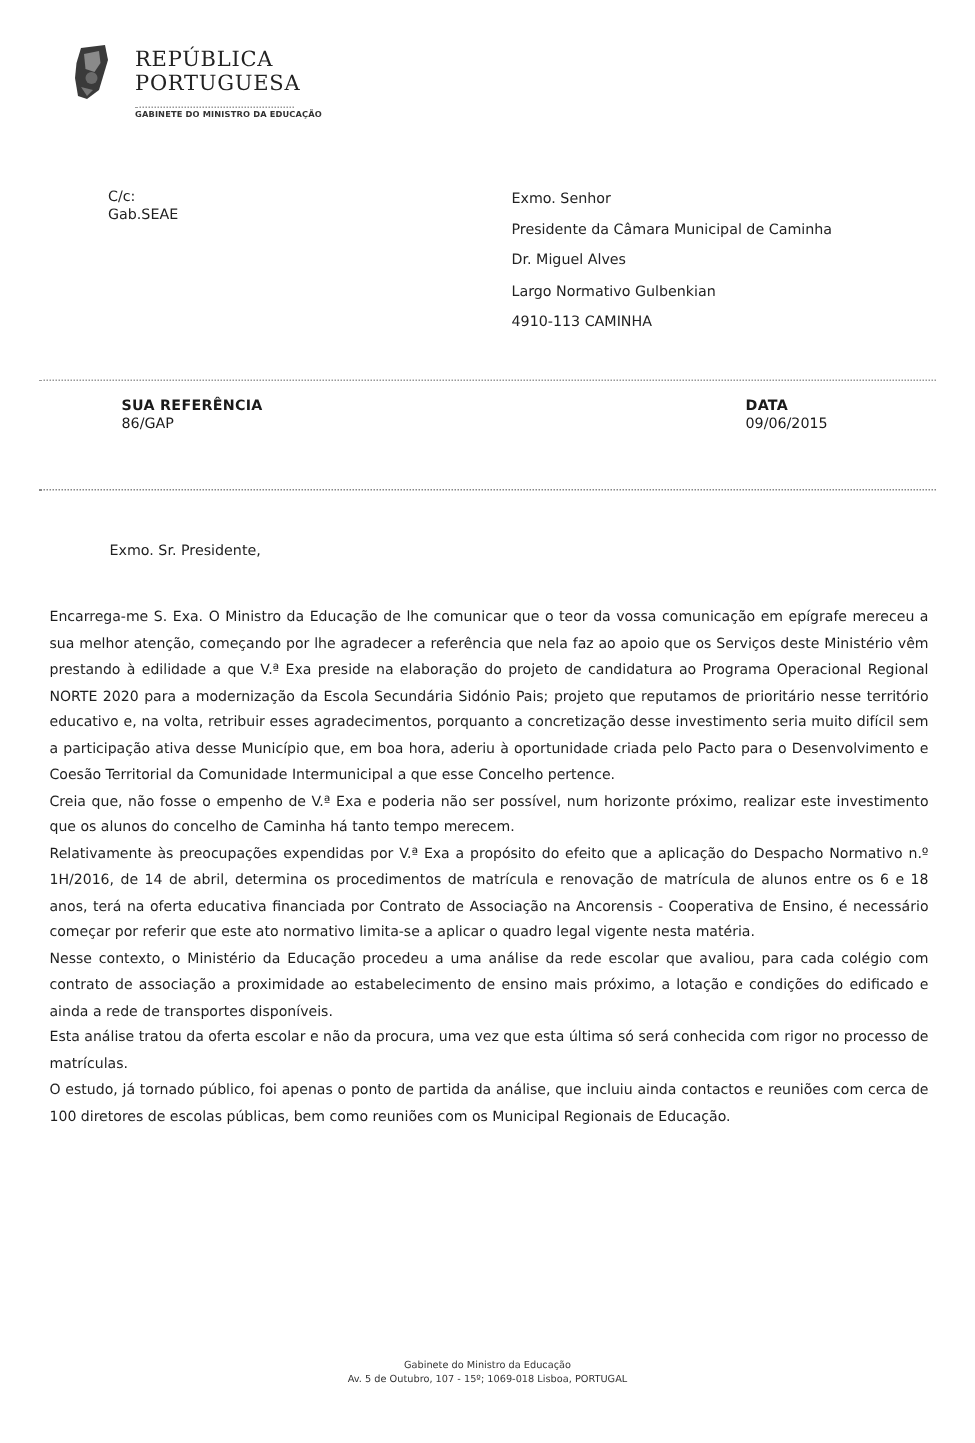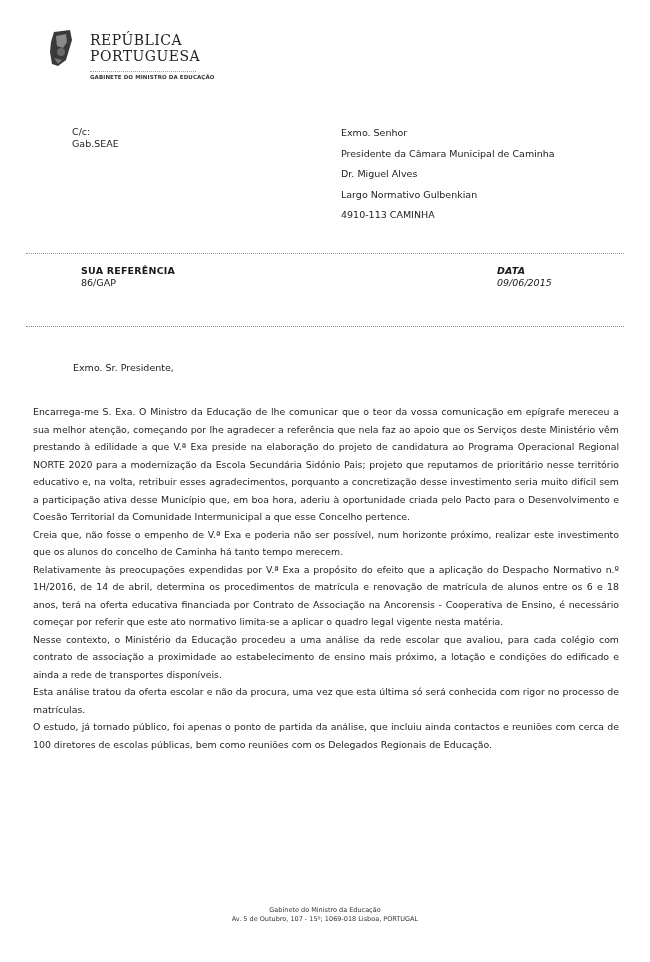--- a/index.html
+++ b/index.html
@@ -34,21 +34,21 @@
     
     .ref-rule-top { position: absolute; left: 26px; top: 253px; width: 598px; border-top: 1px dotted #999; }
     .ref-rule-bot { position: absolute; left: 26px; top: 326px; width: 598px; border-top: 1px dotted #888; }
     .ref-col { position: absolute; top: 265px; font-size: 9.5px; line-height: 11.5px; color: #1a1a1a; white-space: nowrap; }
     .ref-col .h { font-weight: bold; letter-spacing: 0.2px; }
     .ref-col .v { }
     .ref-col .b { font-weight: bold; }
     .col1 { left: 33px; margin-left: 48px; }
     .col2 { left: 183px; }
     .col3 { left: 329px; }
-    .col4 { left: 497px; font-style: italic; }
+    .col4 { left: 497px; }
 
     
     .salutation { position: absolute; left: 33px; top: 362px; font-size: 9.5px; color: #222; padding-left: 40px; }
     .body-text {
       position: absolute; left: 33px; top: 403px; width: 586px;
       font-size: 9.4px; line-height: 17.5px; text-align: justify; color: #1e1e1e;
     }
     .body-text p { margin: 0; }
 
     
@@ -101,20 +101,20 @@
   <div class="ref-rule-bot"></div>
 
   <div class="salutation">Exmo. Sr. Presidente,</div>
 
   <div class="body-text">
     <p>Encarrega-me S. Exa. O Ministro da Educação de lhe comunicar que o teor da vossa comunicação em epígrafe mereceu a sua melhor atenção, começando por lhe agradecer a referência que nela faz ao apoio que os Serviços deste Ministério vêm prestando à edilidade a que V.ª Exa preside na elaboração do projeto de candidatura ao Programa Operacional Regional NORTE 2020 para a modernização da Escola Secundária Sidónio Pais; projeto que reputamos de prioritário nesse território educativo e, na volta, retribuir esses agradecimentos, porquanto a concretização desse investimento seria muito difícil sem a participação ativa desse Município que, em boa hora, aderiu à oportunidade criada pelo Pacto para o Desenvolvimento e Coesão Territorial da Comunidade Intermunicipal a que esse Concelho pertence.</p>
     <p>Creia que, não fosse o empenho de V.ª Exa e poderia não ser possível, num horizonte próximo, realizar este investimento que os alunos do concelho de Caminha há tanto tempo merecem.</p>
     <p>Relativamente às preocupações expendidas por V.ª Exa a propósito do efeito que a aplicação do Despacho Normativo n.º 1H/2016, de 14 de abril, determina os procedimentos de matrícula e renovação de matrícula de alunos entre os 6 e 18 anos, terá na oferta educativa financiada por Contrato de Associação na Ancorensis - Cooperativa de Ensino, é necessário começar por referir que este ato normativo limita-se a aplicar o quadro legal vigente nesta matéria.</p>
     <p>Nesse contexto, o Ministério da Educação procedeu a uma análise da rede escolar que avaliou, para cada colégio com contrato de associação a proximidade ao estabelecimento de ensino mais próximo, a lotação e condições do edificado e ainda a rede de transportes disponíveis.</p>
     <p>Esta análise tratou da oferta escolar e não da procura, uma vez que esta última só será conhecida com rigor no processo de matrículas.</p>
-    <p>O estudo, já tornado público, foi apenas o ponto de partida da análise, que incluiu ainda contactos e reuniões com cerca de 100 diretores de escolas públicas, bem como reuniões com os Delegados Regionais de Educação.</p>
+    <p>O estudo, já tornado público, foi apenas o ponto de partida da análise, que incluiu ainda contactos e reuniões com cerca de 100 diretores de escolas públicas, bem como reuniões com os Municipal Regionais de Educação.</p>
   </div>
 
   <div class="footer">
     <div>Gabinete do Ministro da Educação</div>
     <div>Av. 5 de Outubro, 107 - 15º; 1069-018 Lisboa, PORTUGAL</div>
   </div>
 </div>
 
 </body></html>

